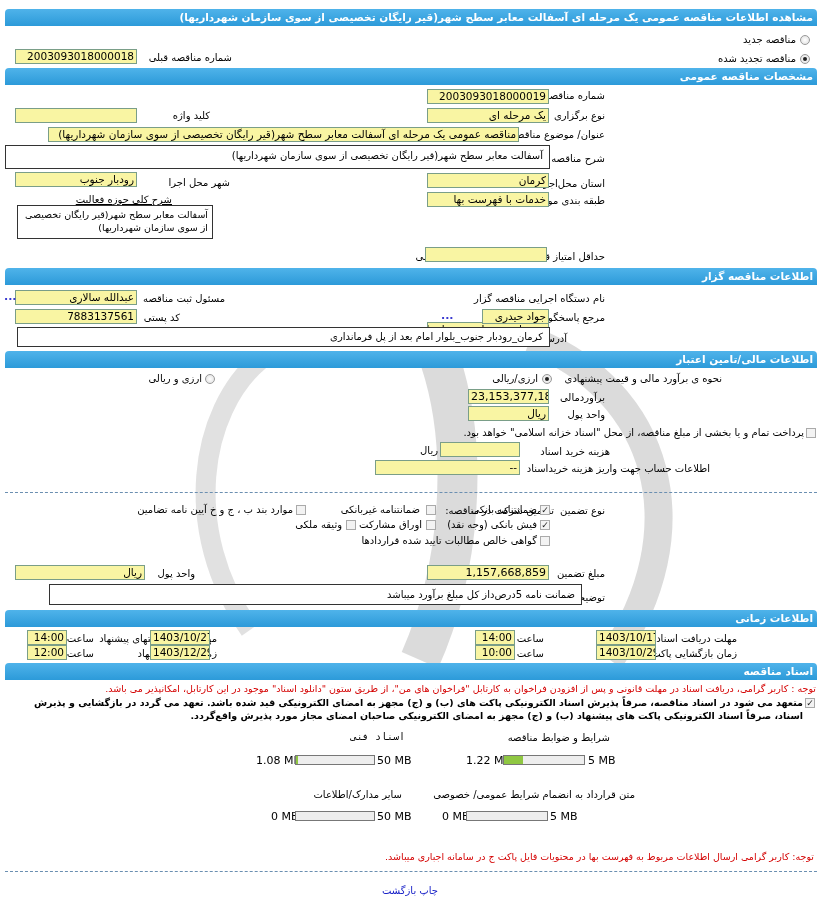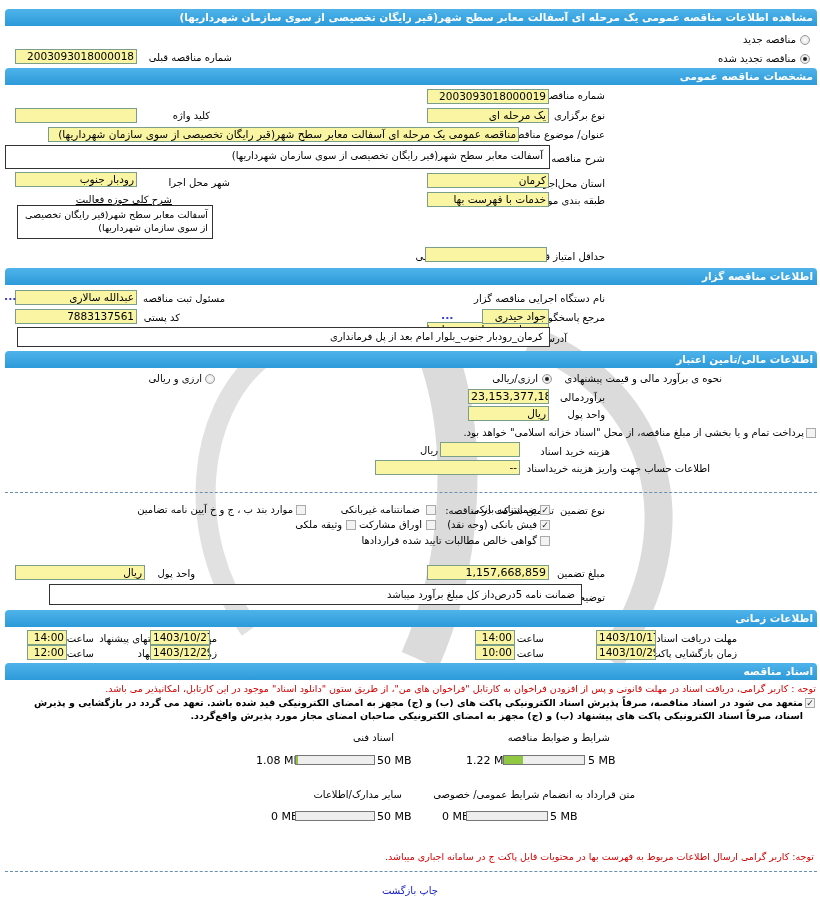--- a/index.html
+++ b/index.html
@@ -205,21 +205,21 @@
 <div class="chk" style="right:5px; top:698px;">✓</div>
 <div class="abs" style="right:17px; top:696px; width:800px; font-size:9.5px; font-weight:bold; line-height:13px;">متعهد می شود در اسناد مناقصه، صرفاً پذیرش اسناد الکترونیکی پاکت های (ب) و (ج) مجهز به امضای الکترونیکی قید شده باشد. تعهد می گردد در بازگشایی و پذیرش اسناد، صرفاً اسناد الکترونیکی پاکت های پیشنهاد (ب) و (ج) مجهز به امضای الکترونیکی صاحبان امضای مجاز مورد پذیرش واقع‌گردد.</div>
 
 <span class="lbl" style="right:210px; top:731px;">شرایط و ضوابط مناقصه</span>
 <span class="sz" style="left:466px; top:754px;">1.22 MB</span>
 <div class="prog" style="left:503px; top:755px; width:82px;">
     <div class="fill" style="width:24%;"></div>
   </div>
 <span class="sz" style="left:588px; top:754px;">5 MB</span>
 
-<span class="lbl" style="right:426px; top:731px;">اسناد فنی</span>
+<span class="lbl" style="right:415px; top:731px;font-family:Liberation Mono, monospace;">اسناد فنی</span>
 <span class="sz" style="left:256px; top:754px;">1.08 MB</span>
 <div class="prog" style="left:295px; top:755px; width:80px;">
     <div class="fill" style="width:2%;"></div>
   </div>
 <span class="sz" style="left:377px; top:754px;">50 MB</span>
 
 <span class="lbl" style="right:185px; top:788px;">متن قرارداد به انضمام شرایط عمومی/ خصوصی</span>
 <span class="sz" style="left:442px; top:810px;">0 MB</span>
 <div class="prog" style="left:466px; top:811px; width:82px;">
     <div class="fill" style="width:0%;"></div>

